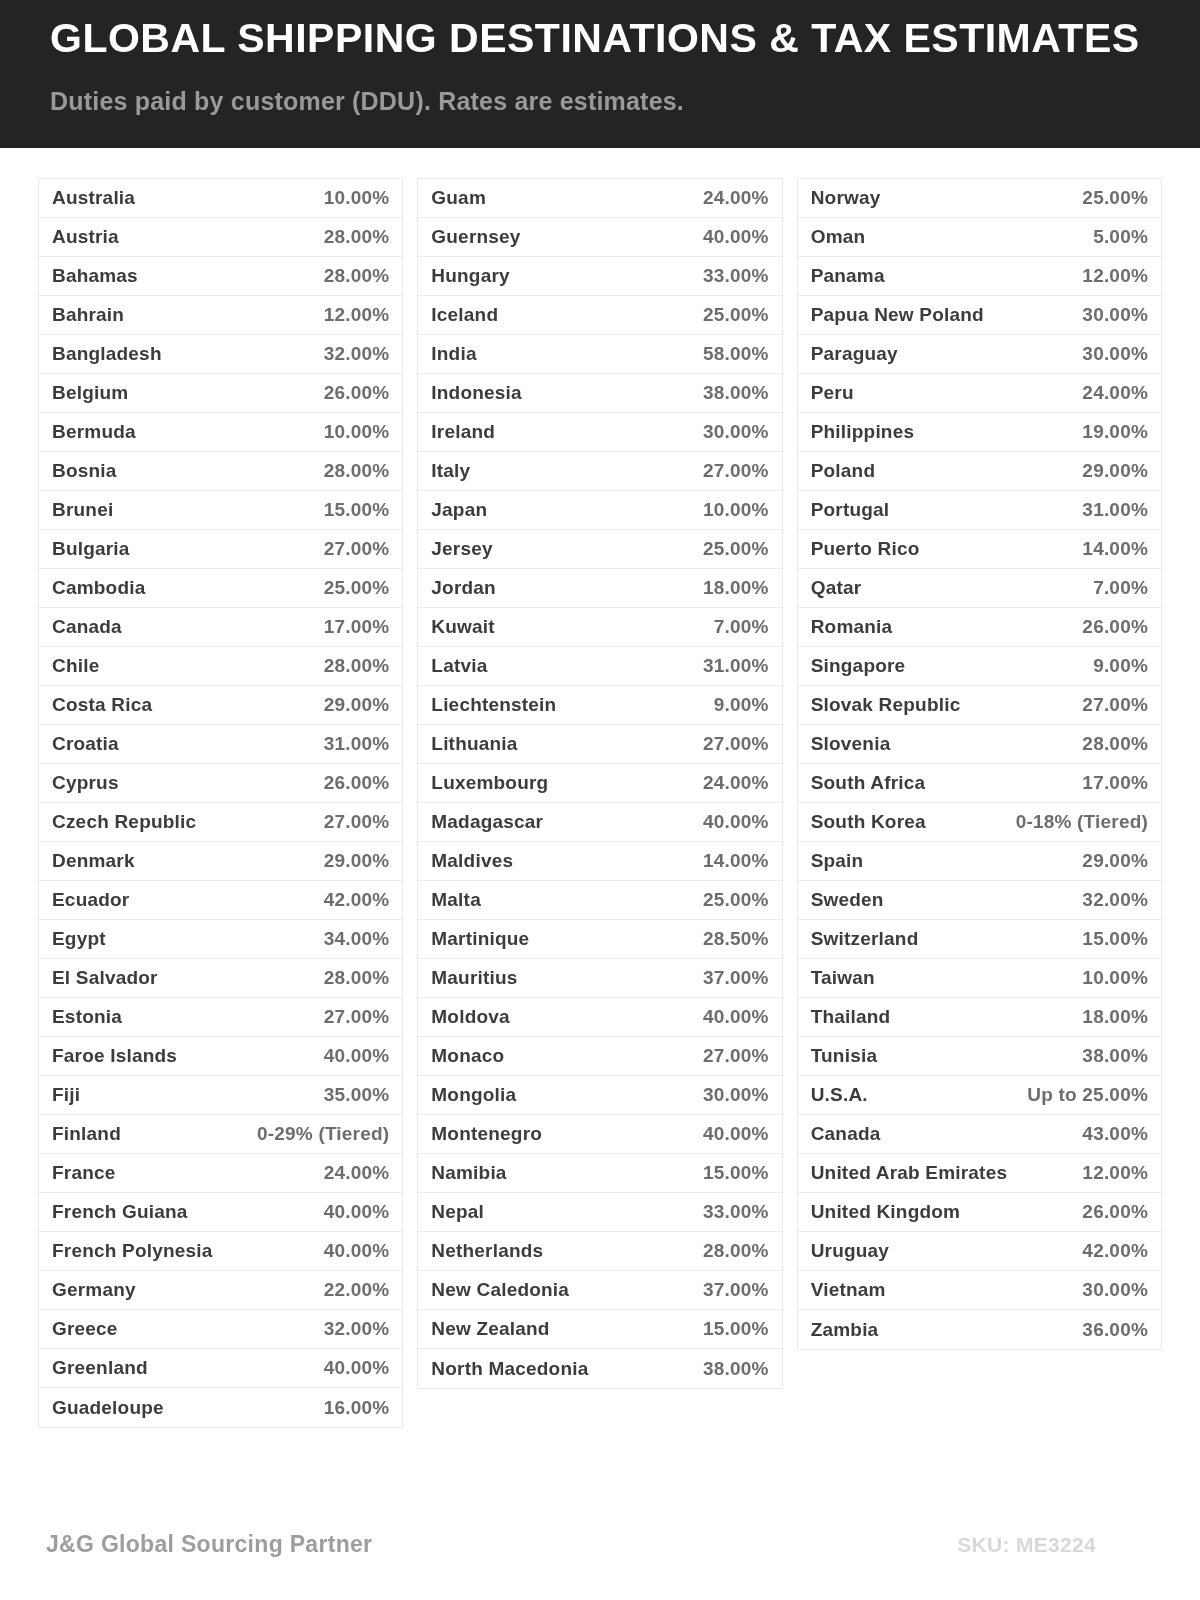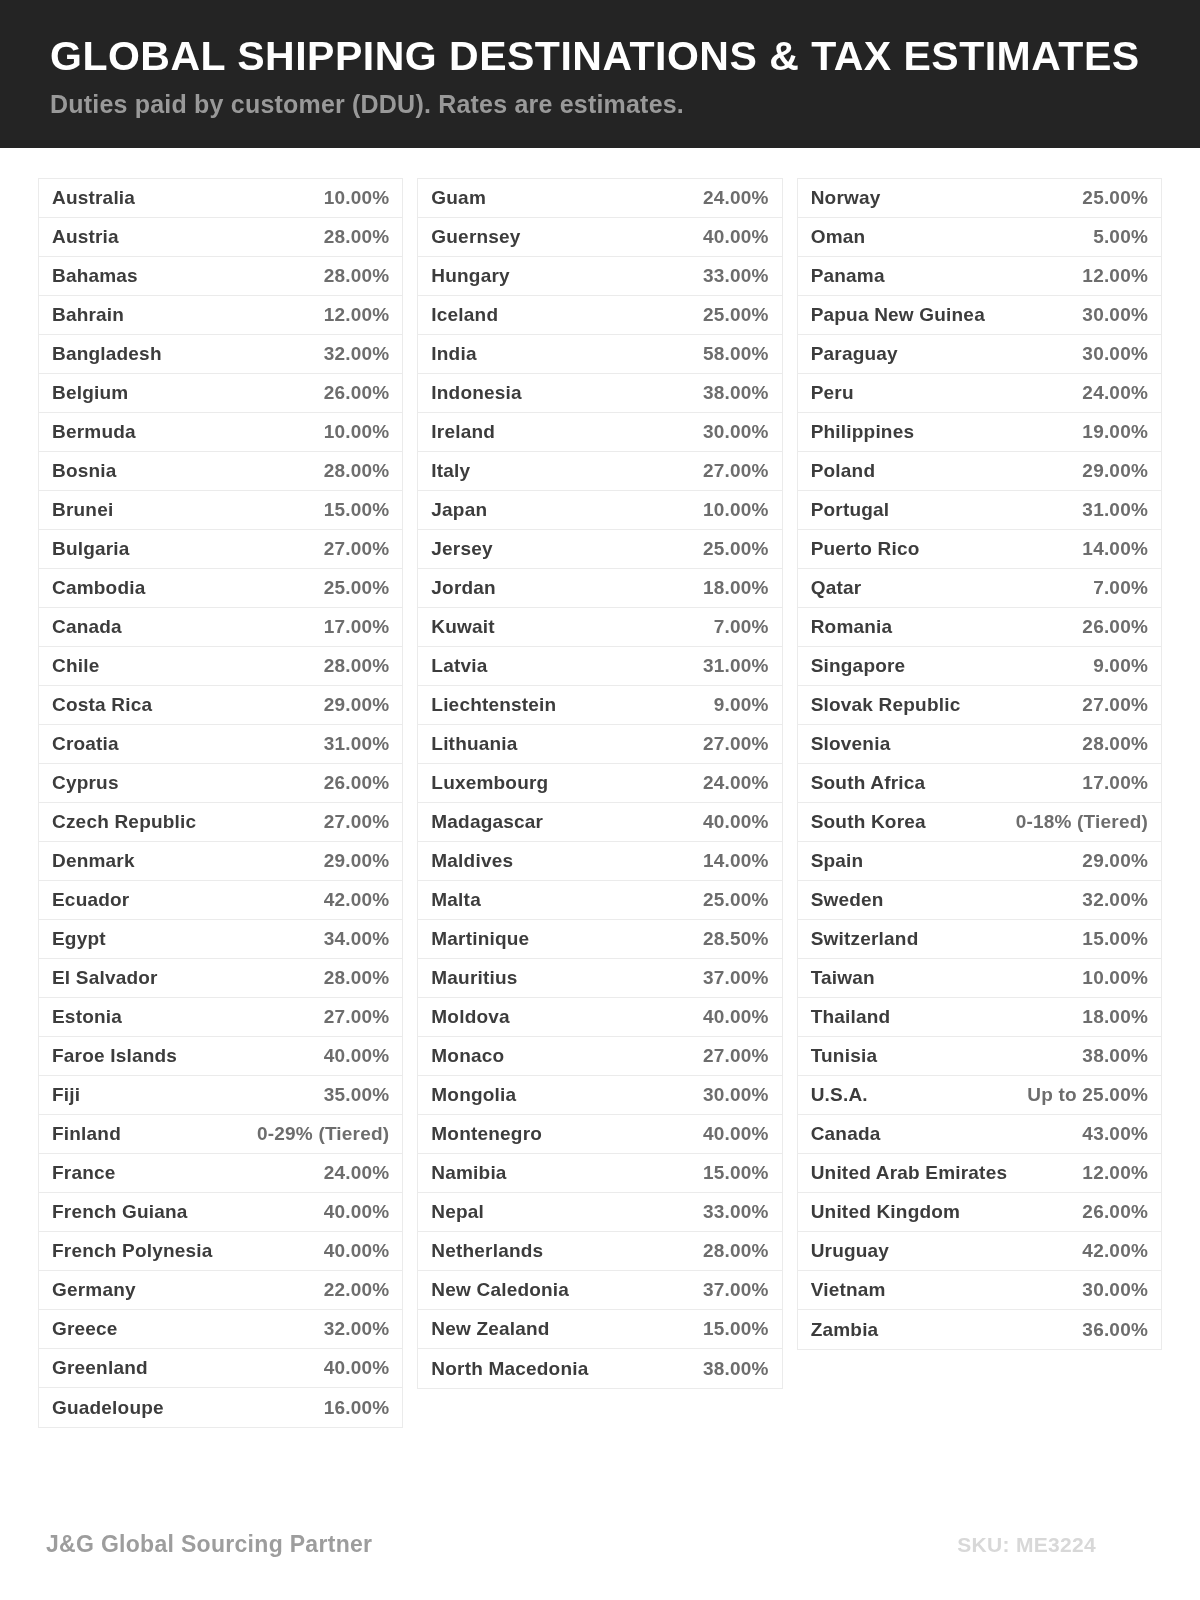--- a/index.html
+++ b/index.html
@@ -17,32 +17,32 @@
     height: 1600px;
     background: #ffffff;
     overflow: hidden;
   }
   
   .header {
     box-sizing: border-box;
     width: 100%;
     height: 148px;
     background: #242424;
-    padding: 34px 50px 0 50px;
+    padding: 16px 50px 0 50px;
   }
   .header .title {
     color: #ffffff;
     font-size: 41px;
     font-weight: 700;
     letter-spacing: 0.5px;
     line-height: 1.1;
     white-space: nowrap;
   }
   .header .subtitle {
-    margin-top: 11px;
+    margin-top: 26px;
     color: #999999;
     font-size: 25px;
     font-weight: 700;
     letter-spacing: 0.2px;
   }
   
   .table-wrap {
     margin: 30px 38px 0 38px;
     display: grid;
     grid-template-columns: 1fr 1fr 1fr;
@@ -376,21 +376,21 @@
         </div>
         <div class="row">
           <span class="country">Oman</span>
           <span class="rate">5.00%</span>
         </div>
         <div class="row">
           <span class="country">Panama</span>
           <span class="rate">12.00%</span>
         </div>
         <div class="row">
-          <span class="country">Papua New Guinea</span>
+          <span class="country">Papua New Poland</span>
           <span class="rate">30.00%</span>
         </div>
         <div class="row">
           <span class="country">Paraguay</span>
           <span class="rate">30.00%</span>
         </div>
         <div class="row">
           <span class="country">Peru</span>
           <span class="rate">24.00%</span>
         </div>

